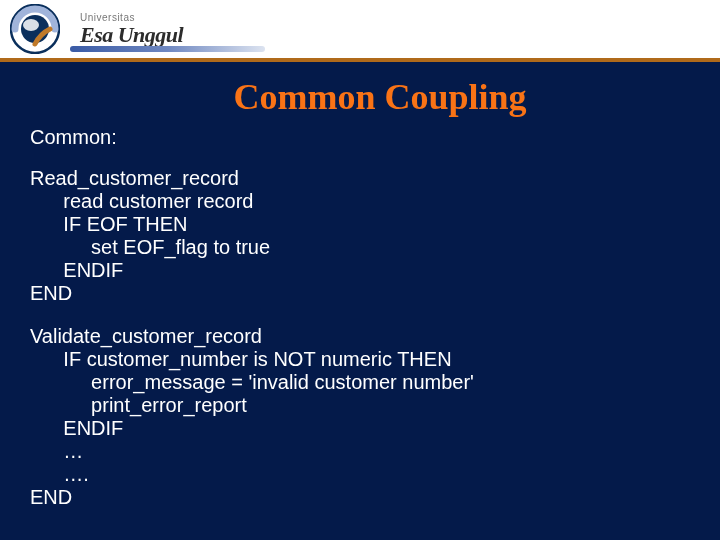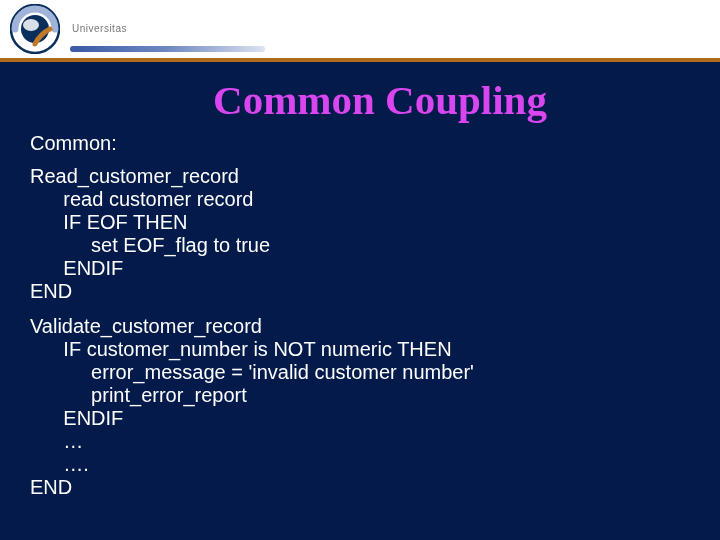--- a/index.html
+++ b/index.html
@@ -16,21 +16,21 @@
     background: #fff;
     border-bottom: 4px solid #b06a1a;
     display: flex;
     align-items: center;
     padding-left: 10px;
     position: relative;
   }
   .logo-wrap {
     display: flex;
     align-items: center;
-    gap: 12px;
+    gap: 20px;
   }
   .logo-mark {
     width: 50px;
     height: 50px;
     position: relative;
   }
   .logo-mark svg { width: 50px; height: 50px; }
   .logo-text { display: flex; flex-direction: column; line-height: 1; }
   .logo-text .uni {
     font-size: 10px;
@@ -59,60 +59,62 @@
   .content {
     width: 100%;
     height: 478px;
     background: #041a4a;
     color: #fff;
     padding: 0;
     position: relative;
   }
   .title {
     font-family: "Comic Sans MS", "Comic Sans", cursive;
-    font-size: 41px;
+    font-size: 36px;
     font-weight: bold;
-    color: #d946ef;
+    color: #f97316;
     text-align: center;
     padding-top: 14px;
     padding-bottom: 8px;
     padding-left: 40px;
   }
   .subtitle {
     font-size: 20px;
     color: #fff;
     padding-left: 30px;
     padding-bottom: 10px;
   }
   .code-block {
     font-size: 20px;
     color: #fff;
     padding-left: 30px;
     padding-bottom: 12px;
     line-height: 1.15;
     white-space: pre;
     font-family: Arial, Helvetica, sans-serif;
+    margin-top: 8px;
   }
 </style>
 </head>
 <body>
 
 <div class="header">
   <div class="logo-wrap">
     <div class="logo-mark">
       <svg viewBox="0 0 50 50">
         <circle cx="25" cy="25" r="24" fill="none" stroke="#0a2f5c" stroke-width="2.5"></circle>
         <path d="M5 25 A20 20 0 0 1 45 25" fill="none" stroke="#a0b4da" stroke-width="7" stroke-linecap="round"></path>
         <circle cx="25" cy="25" r="14" fill="#0a2f5c"></circle>
         <ellipse cx="21" cy="21" rx="8" ry="6" fill="#fff" opacity="0.85"></ellipse>
         <path d="M25 40 Q30 30 40 25" fill="none" stroke="#c07a2a" stroke-width="5" stroke-linecap="round"></path>
       </svg>
     </div>
     <div class="logo-text">
       <span class="uni">Universitas</span>
+      <span class="name">Esa Unggul</span>
     </div>
   </div>
   <div class="underline"></div>
 </div>
 
 <div class="content">
   <div class="title">Common Coupling</div>
   <div class="subtitle">Common:</div>
   <div class="code-block">Read_customer_record
       read customer record

